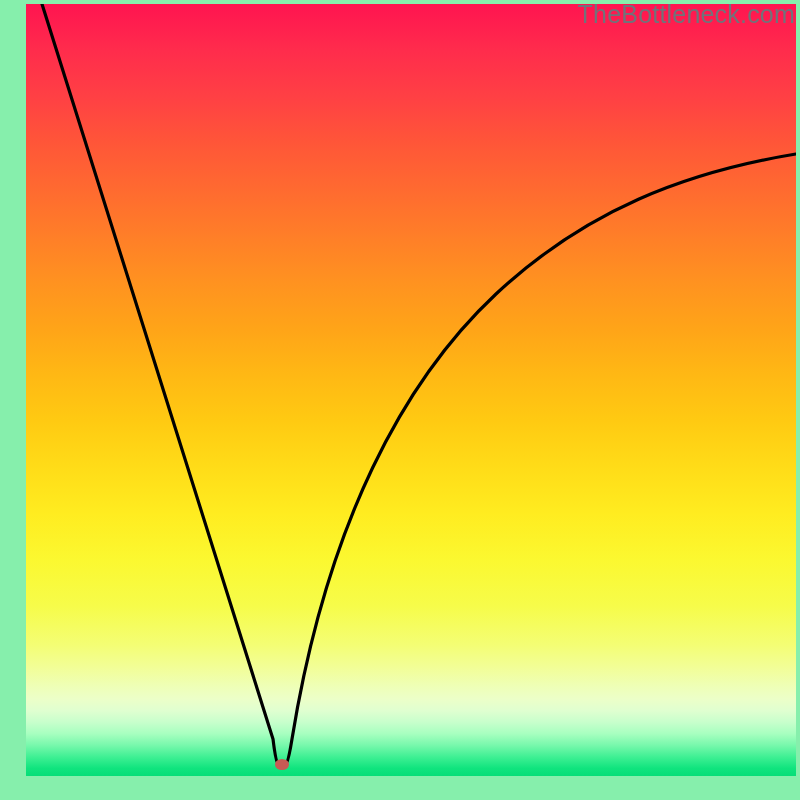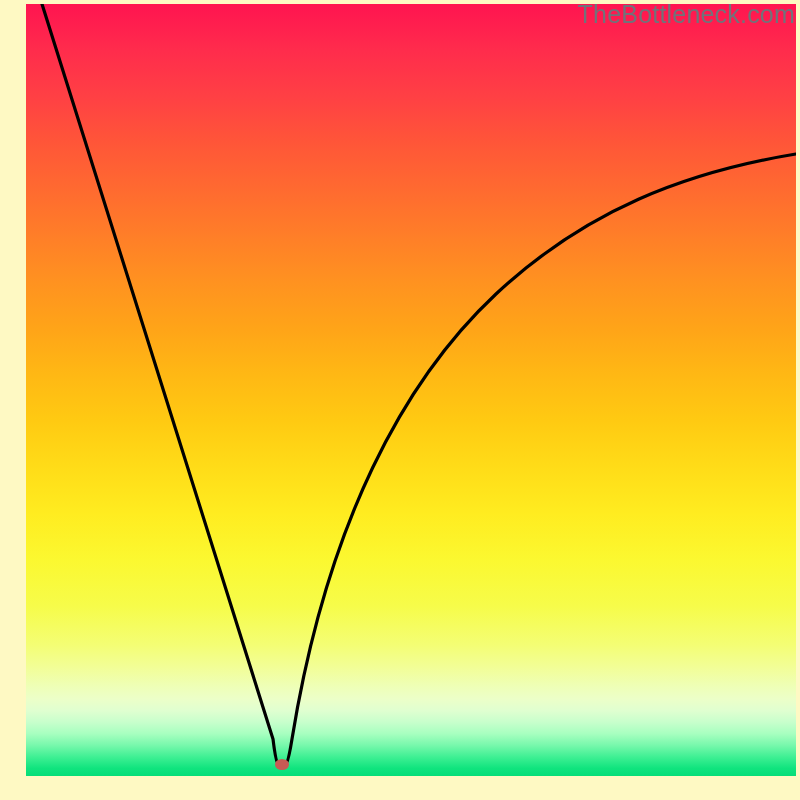--- a/index.html
+++ b/index.html
@@ -2,21 +2,21 @@
 <html><head>
 <meta charset="utf-8">
 <style>
   * { margin: 0; padding: 0; box-sizing: border-box; }
   html, body { width: 800px; height: 800px; overflow: hidden; }
   body { background: #000; }
   .frame {
     position: absolute;
     left: 0; top: 0;
     width: 800px; height: 800px;
-    background: #fef9c3;
+    background: #86efac;
   }
   .plot-area {
     position: absolute;
     left: 26px;
     top: 4px;
     width: 770px;
     height: 772px;
     background: linear-gradient(to bottom,
       #ff1450 0%,
       #ff2c4c 6%,

